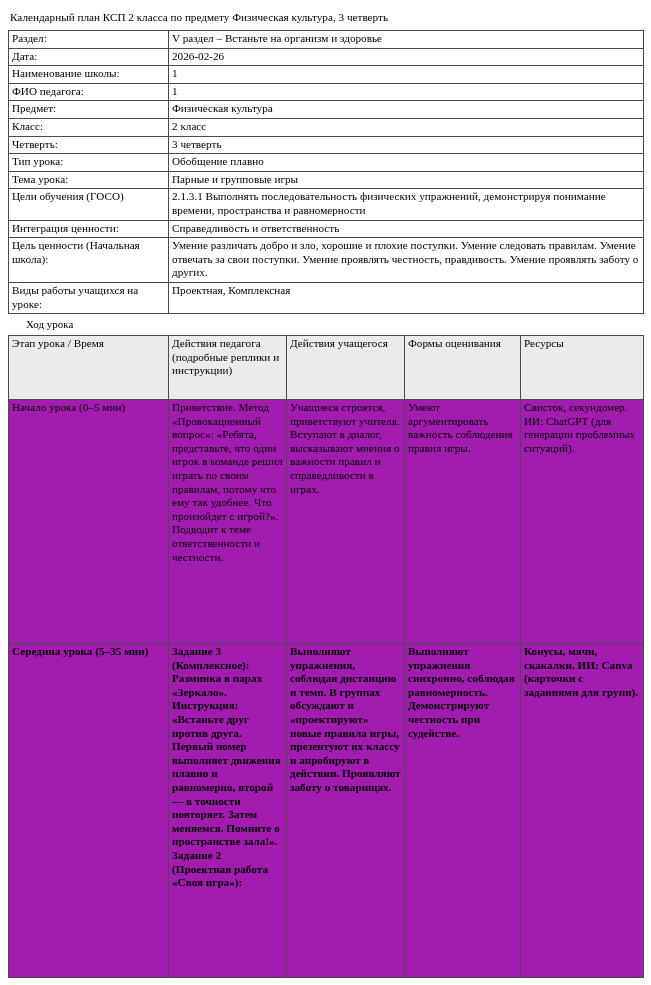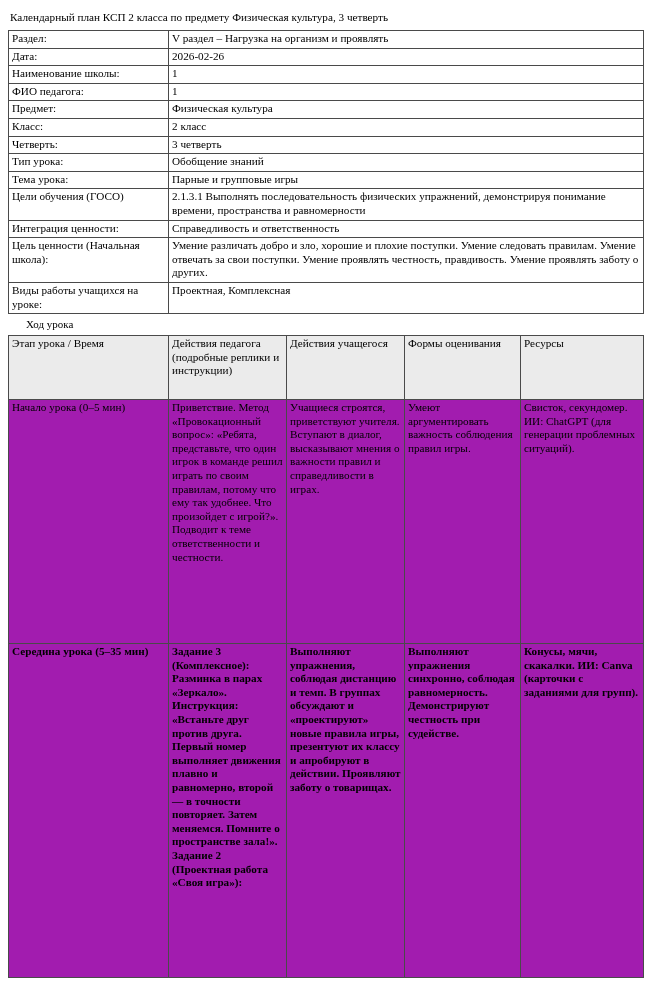--- a/index.html
+++ b/index.html
@@ -82,21 +82,21 @@
   <div class="doc-title">Календарный план КСП 2 класса по предмету Физическая культура, 3 четверть</div>
 
   <table class="info-table">
     <colgroup>
       <col class="c-label">
       <col class="c-value">
     </colgroup>
     <tbody>
       <tr>
         <td>Раздел:</td>
-        <td>V раздел – Нагрузка на организм и проявлять</td>
+        <td>V раздел – Встаньте на организм и здоровье</td>
       </tr>
       <tr>
         <td>Дата:</td>
         <td>2026-02-26</td>
       </tr>
       <tr>
         <td>Наименование школы:</td>
         <td>1</td>
       </tr>
       <tr>
@@ -110,21 +110,21 @@
       <tr>
         <td>Класс:</td>
         <td>2 класс</td>
       </tr>
       <tr>
         <td>Четверть:</td>
         <td>3 четверть</td>
       </tr>
       <tr>
         <td>Тип урока:</td>
-        <td>Обобщение знаний</td>
+        <td>Обобщение плавно</td>
       </tr>
       <tr>
         <td>Тема урока:</td>
         <td>Парные и групповые игры</td>
       </tr>
       <tr>
         <td>Цели обучения (ГОСО)</td>
         <td>2.1.3.1 Выполнять последовательность физических упражнений, демонстрируя понимание времени, пространства и равномерности</td>
       </tr>
       <tr>

